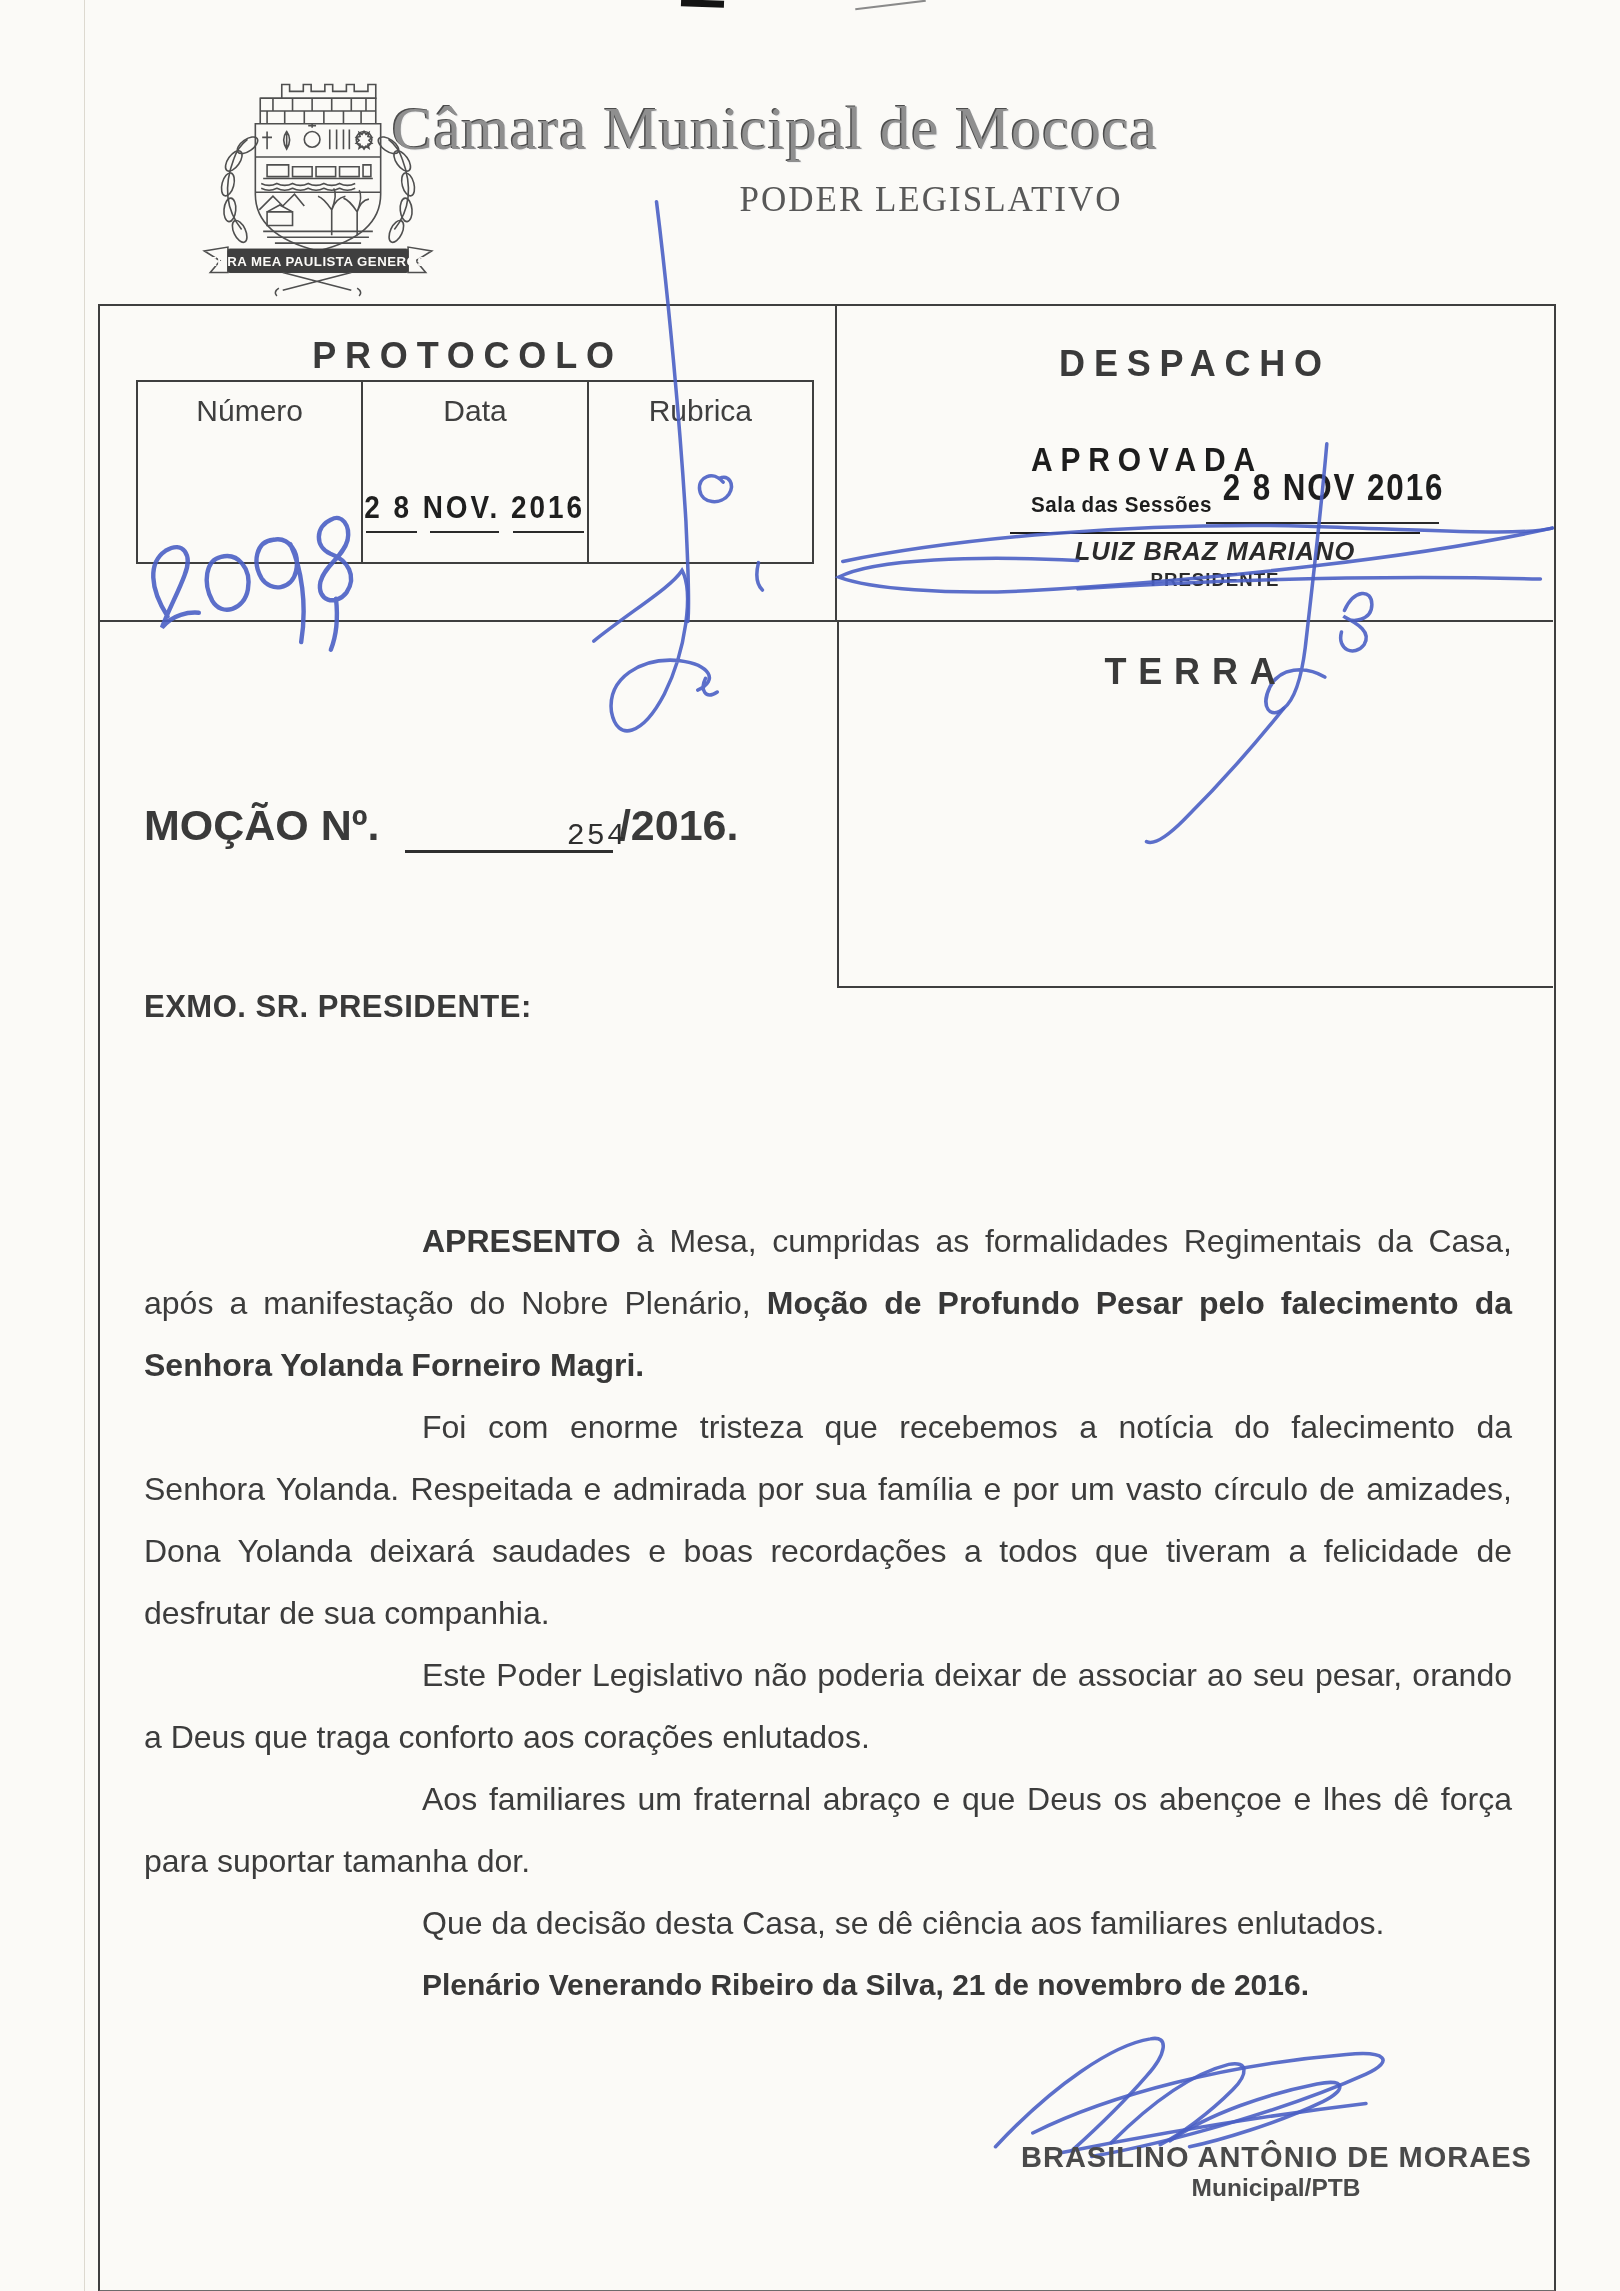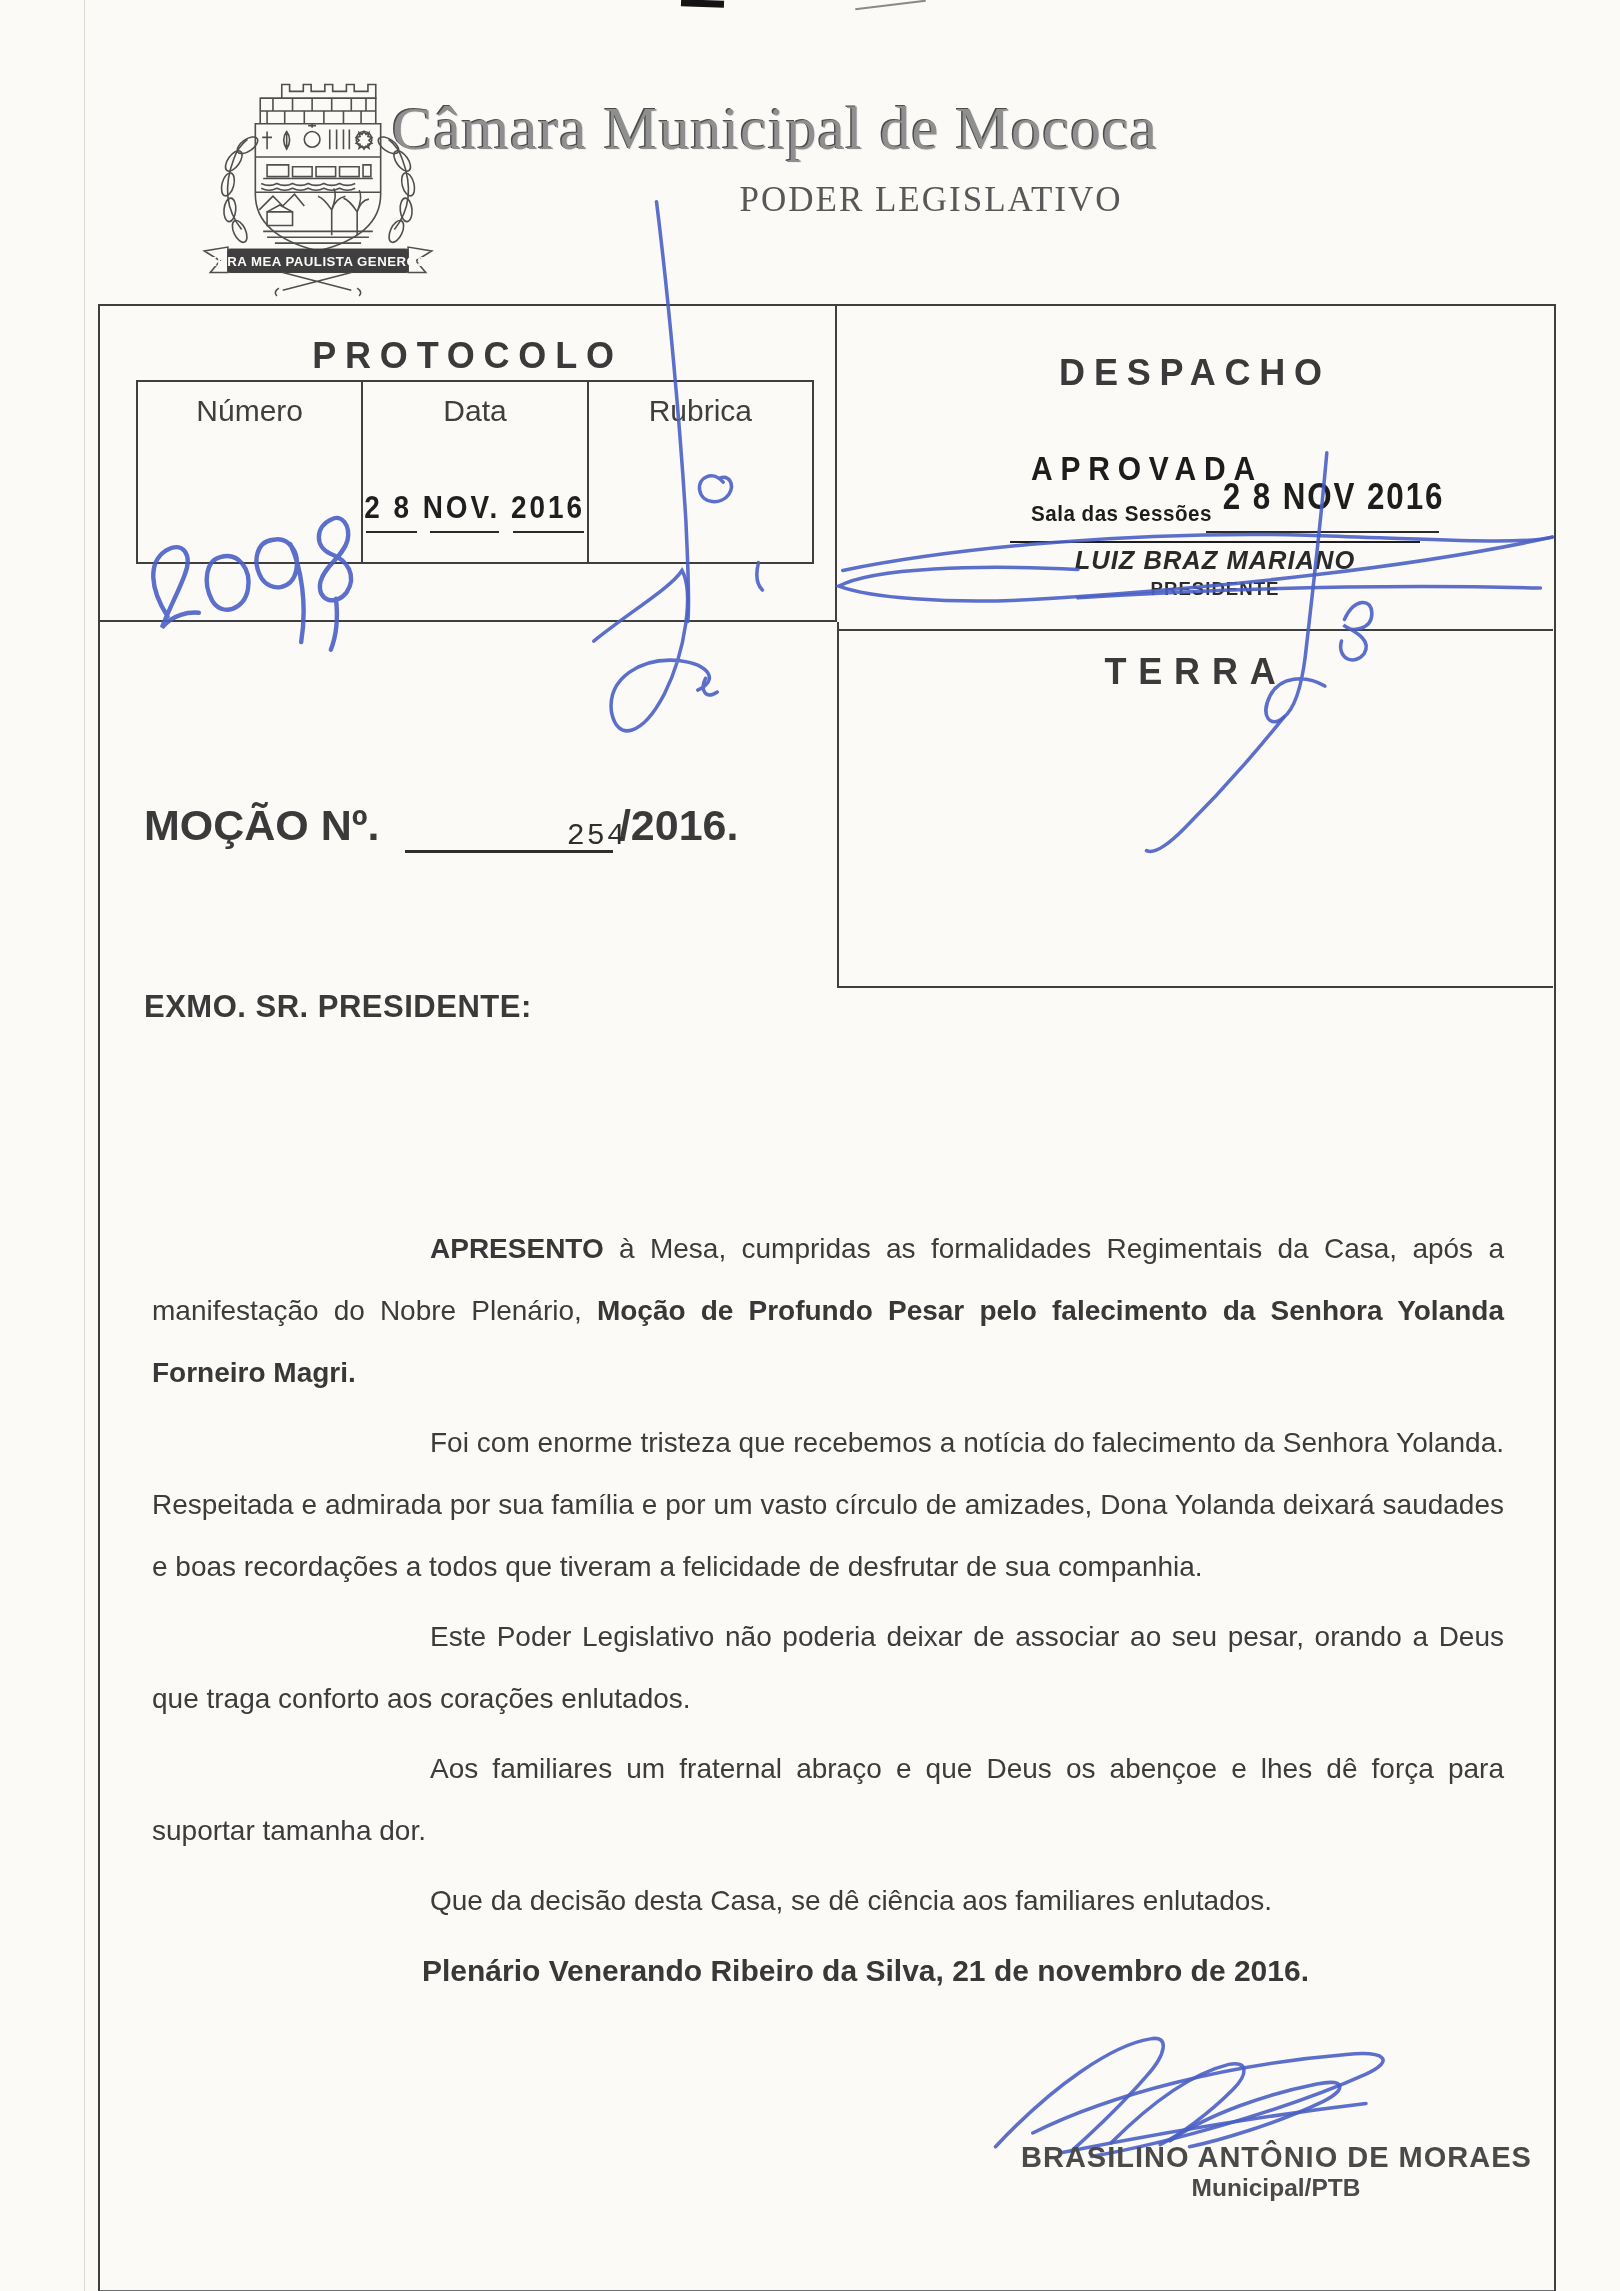--- a/index.html
+++ b/index.html
@@ -27,21 +27,21 @@
     font-size:35px;color:#585858;letter-spacing:2px;
   }
   
   .frame{
     position:absolute;left:98px;top:304px;width:1458px;height:1988px;
     border:2.9px solid #3f3f3f;border-bottom:2.9px solid #6b6b6b;
     box-sizing:border-box;
   }
   .cell{position:absolute;box-sizing:border-box;}
   .cell-protocolo{left:0;top:0;width:737px;height:316px;border-right:2.9px solid #3f3f3f;border-bottom:2.9px solid #3f3f3f;}
-  .cell-despacho{left:737px;top:17px;width:716px;height:308px;border-bottom:2.9px solid #3f3f3f;}
+  .cell-despacho{left:737px;top:8px;width:716px;height:308px;border-bottom:2.9px solid #3f3f3f;}
   .ementa-box{left:737px;top:316px;width:716px;height:366px;border-left:2.9px solid #3f3f3f;border-bottom:2.9px solid #3f3f3f;}
   .section-title{
     text-align:center;font-weight:bold;font-size:36px;color:#3a3a3a;
     letter-spacing:8.8px;margin-top:29px;
   }
   
   .ptable{
     position:absolute;left:36px;top:74px;width:678px;height:184px;
     border:2.9px solid #3f3f3f;box-sizing:border-box;display:flex;
   }
@@ -92,21 +92,21 @@
     margin:0 5.9px 0 25.5px;text-align:right;vertical-align:baseline;
   }
   .mocao-num{
     font-family:"Liberation Mono","DejaVu Sans Mono",monospace;
     font-size:30px;font-weight:normal;color:#2f2f2f;position:relative;top:3.9px;left:13.7px;letter-spacing:2px;
   }
   .salutation{position:absolute;left:44px;top:683px;font-size:31px;font-weight:bold;color:#3a3a3a;letter-spacing:0.5px;}
   
   .body-block{position:absolute;left:44px;top:904px;width:1368px;}
   .body-para{
-    margin:8px;font-size:28px;line-height:62px;color:#3c3c3c;
+    margin:0;font-size:32px;line-height:62px;color:#3c3c3c;
     text-align:justify;text-indent:278px;
   }
   .body-para b{color:#383838;}
   .date-line{
     margin:0;font-size:30px;line-height:62px;font-weight:bold;color:#383838;
     text-indent:278px;
   }
   
   .signer-name{
     position:absolute;left:921px;top:1835px;width:510px;text-align:center;

